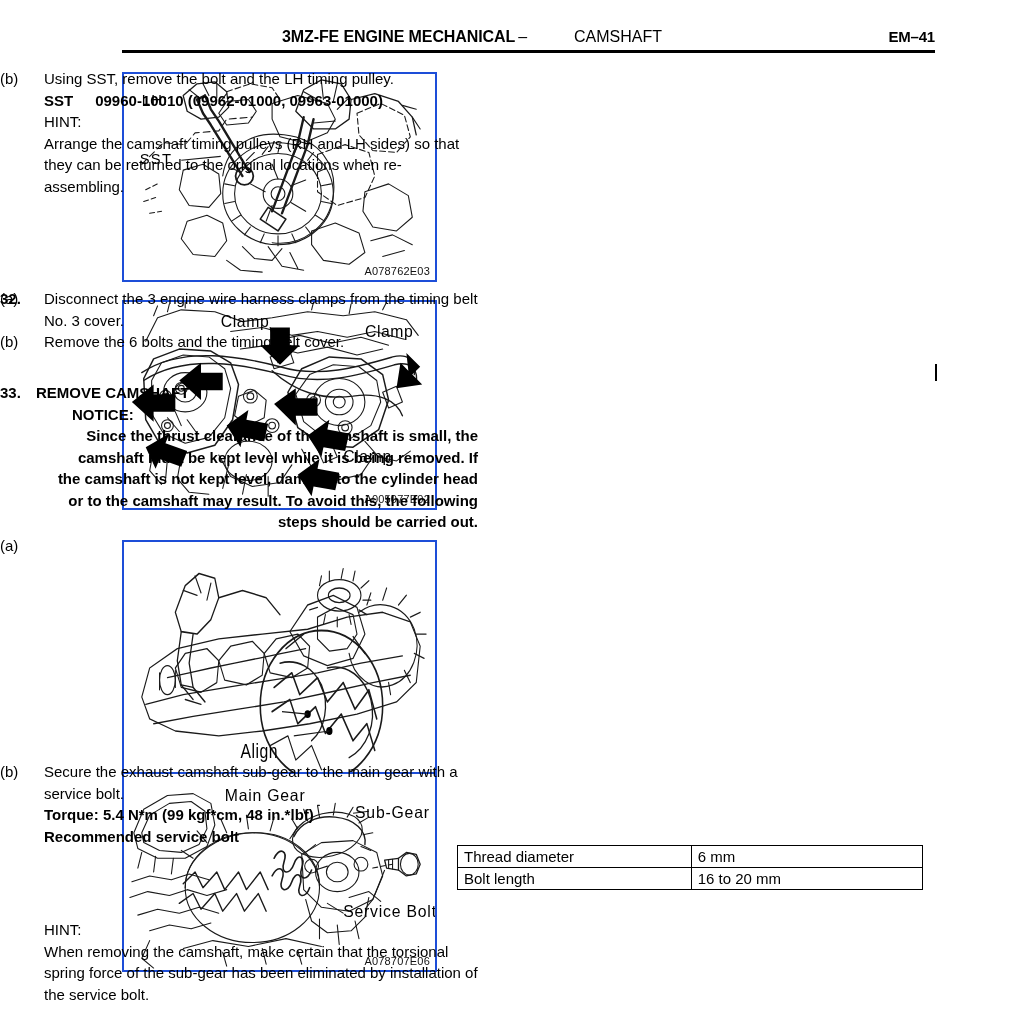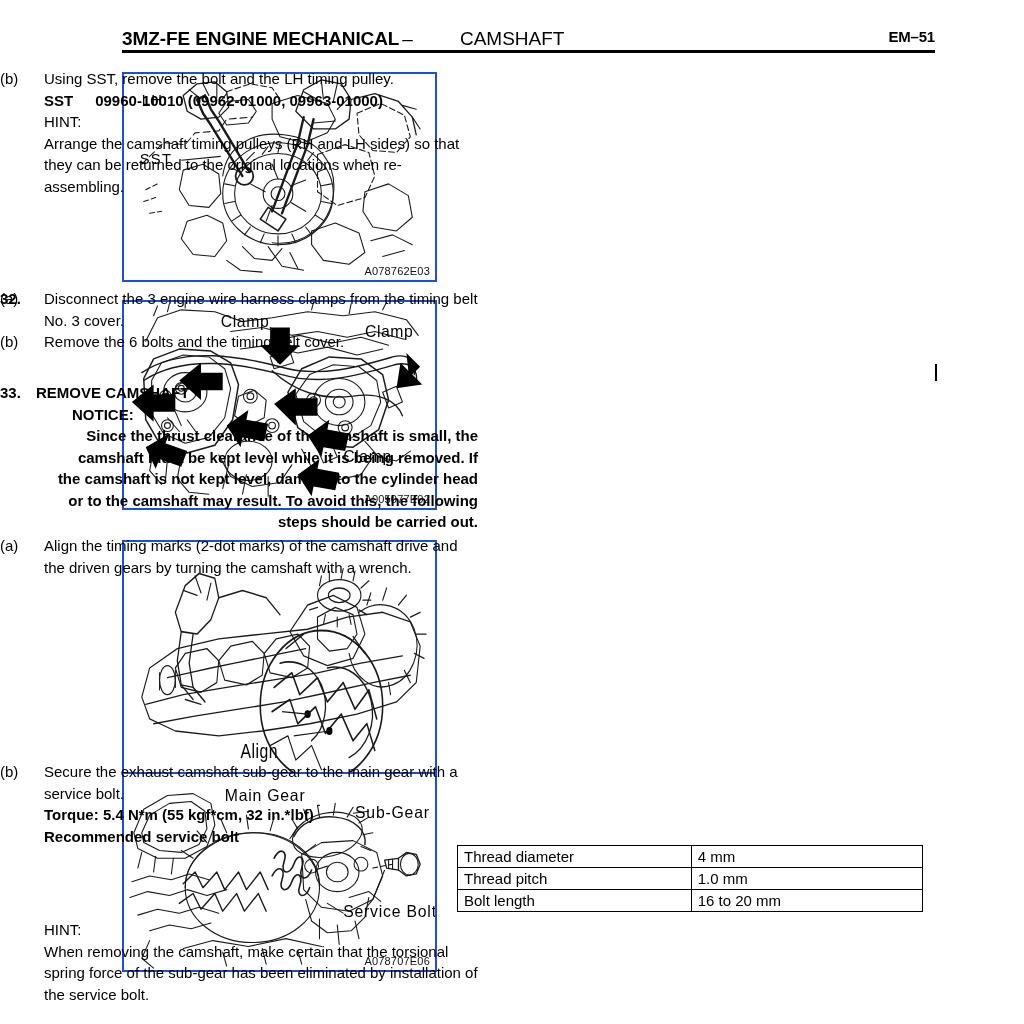--- a/index.html
+++ b/index.html
@@ -5,22 +5,22 @@
   html,body{margin:0;padding:0;}
   body{
     width:1024px;height:1024px;overflow:hidden;background:#fff;
     font-family:"Liberation Sans",sans-serif;color:#000;
     -webkit-font-smoothing:antialiased;
   }
   .page{position:relative;width:1024px;height:1024px;}
 
   
   .header{position:absolute;left:122px;top:28px;width:813px;height:24px;}
-  .hdr-center{position:absolute;left:0;top:0;width:700px;
-    white-space:nowrap;font-size:19px;}
+  .hdr-center{position:absolute;left:0;top:0;width:700px;text-align:center;
+    white-space:nowrap;font-size:16px;}
   .hdr-center .bold{font-weight:bold;letter-spacing:-0.1px;}
   .hdr-center .dash{font-weight:normal;padding:0 3px;}
   .hdr-center .sub{font-weight:normal;}
   .hdr-page{position:absolute;right:0;top:0;font-size:15px;font-weight:bold;
     letter-spacing:-0.2px;}
   .hrule{position:absolute;left:122px;top:50px;width:813px;height:3px;background:#000;}
 
   
   .fig{position:absolute;left:122px;width:315px;border:2px solid #1d4ed8;
     background:#fff;box-sizing:border-box;overflow:hidden;}
@@ -58,21 +58,21 @@
   .spec td.k{width:233px;}
   .spec td.v{width:233px;}
 </style>
 </head>
 <body>
 
 <div class="page">
 
   <div class="header">
     <div class="hdr-center"><span class="bold">3MZ-FE ENGINE MECHANICAL</span><span class="dash">–</span><span class="sub">CAMSHAFT</span></div>
-    <div class="hdr-page">EM–51</div>
+    <div class="hdr-page">EM–41</div>
   </div>
   <div class="hrule"></div>
 
   <div class="fig" id="fig1">
     <svg viewBox="0 0 315 210" preserveAspectRatio="none">
       <g fill="none" stroke="#1a1a1a" stroke-width="1.1" stroke-linecap="round" stroke-linejoin="round">
 
         <path d="M18 92 L40 70 L62 72 L72 60 L96 58 L104 46 L130 44" stroke-dasharray="7,4"></path>
         <path d="M150 30 L176 22 L206 30 L214 46 L206 60 L182 70 L158 64 L150 46 Z"></path>
         <path d="M96 40 L104 28 L126 26 L134 38 L126 50 L104 52 Z"></path>
@@ -360,42 +360,37 @@
       <span class="mk">33.</span>
       <span>REMOVE CAMSHAFT</span>
     </div>
     <div class="num" style="padding-left:40px;margin-left:32px;">NOTICE:</div>
     <div class="num notice-body" style="padding-left:52px;text-align:right;">Since the thrust clearance of the camshaft is small, the camshaft must be kept level while it is being removed. If the camshaft is not kept level, damage to the cylinder head or to the camshaft may result. To avoid this, the following steps should be carried out.</div>
   </div>
 
   <div class="blk" style="top:535px;">
     <div class="item">
       <span class="mk">(a)</span>
-      <span>Align the timing marks (2-dot marks) of the camshaft drive and the driven gears by turning the camshaft with a wrench.</span>
     </div>
   </div>
 
   <div class="blk" style="top:761px;">
     <div class="item">
       <span class="mk">(b)</span>
       <span>Secure the exhaust camshaft sub-gear to the main gear with a service bolt.</span>
-      <div class="b">Torque: 5.4 N*m (55 kgf*cm, 32 in.*lbf)</div>
+      <div class="b">Torque: 5.4 N*m (99 kgf*cm, 48 in.*lbf)</div>
       <div class="b">Recommended service bolt</div>
     </div>
   </div>
 
   <table class="spec">
     <tbody>
       <tr>
         <td class="k">Thread diameter</td>
-        <td class="v">4 mm</td>
-      </tr>
-      <tr>
-        <td class="k">Thread pitch</td>
-        <td class="v">1.0 mm</td>
+        <td class="v">6 mm</td>
       </tr>
       <tr>
         <td class="k">Bolt length</td>
         <td class="v">16 to 20 mm</td>
       </tr>
     </tbody>
   </table>
 
   <div class="blk" style="top:919px;padding-left:44px;width:434px;">
     <div>HINT:</div>

